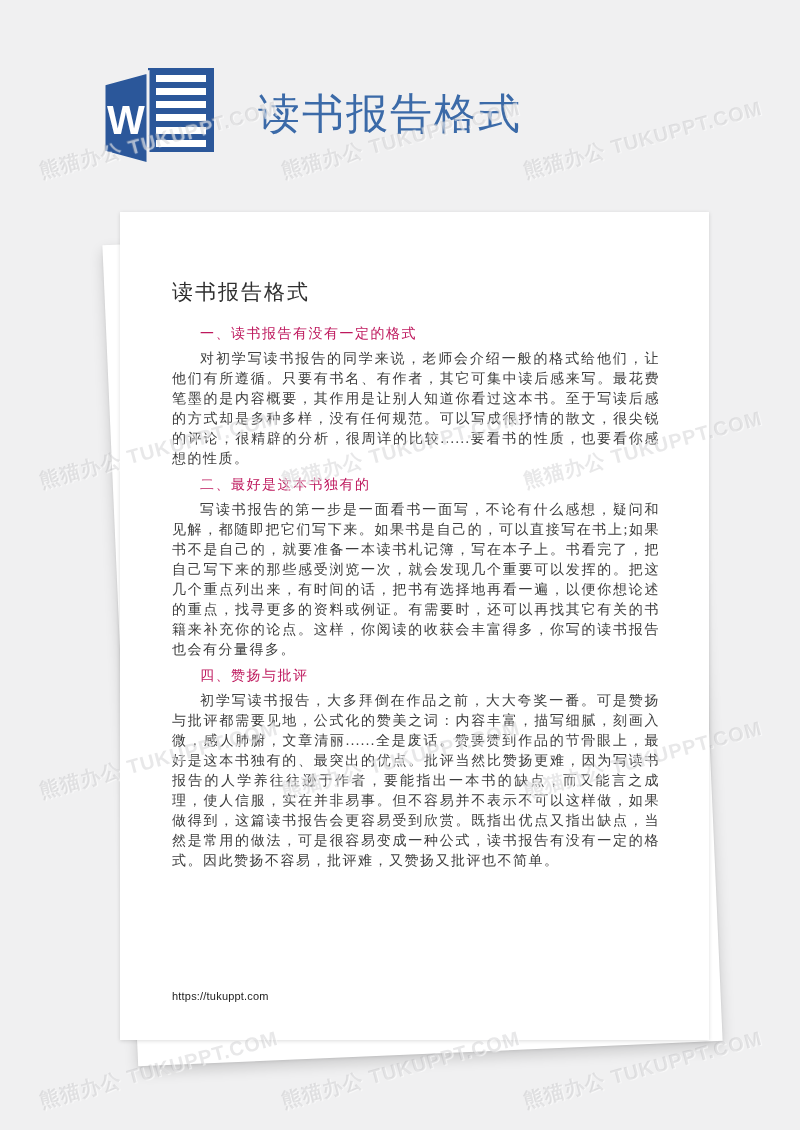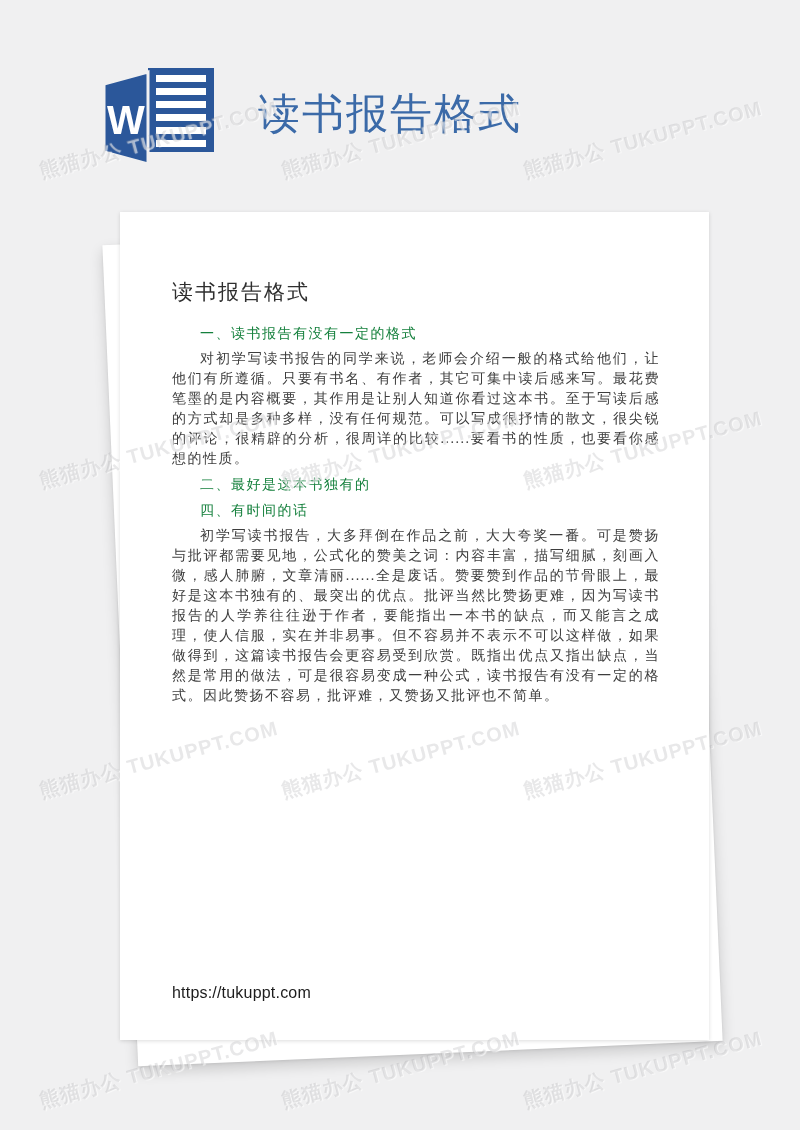--- a/index.html
+++ b/index.html
@@ -52,36 +52,36 @@
     letter-spacing:2px;
     color:#2f2f2f;
   }
   .doc-heading{
     margin:6px 0 5px 0;
     text-indent:2em;
     font-family:"Liberation Serif","DejaVu Serif",serif;
     font-size:14px;
     letter-spacing:1.5px;
     line-height:20px;
-    color:#15803d;
+    color:#be185d;
   }
   .doc-para{
     margin:0 0 6px 0;
     text-indent:2em;
     text-align:justify;
     font-family:"Liberation Serif","DejaVu Serif",serif;
     font-size:14px;
     letter-spacing:1.5px;
     line-height:20px;
     color:#3d3d3d;
   }
   .doc-footer{
     position:absolute;left:52px;bottom:38px;
     font-family:"Liberation Sans",sans-serif;
-    font-size:16px;
+    font-size:11px;
     color:#1c1c1c;
     letter-spacing:0.2px;
   }
 
   
   .watermark-layer{position:absolute;inset:0;z-index:5;pointer-events:none;}
   .wm{
     position:absolute;
     white-space:nowrap;
     font-family:"Liberation Sans",sans-serif;
@@ -135,27 +135,28 @@
   <div class="paper paper-front">
     <h1 class="doc-title">读书报告格式</h1>
 
     <div class="doc-section">
       <div class="doc-heading">一、读书报告有没有一定的格式</div>
       <p class="doc-para">对初学写读书报告的同学来说，老师会介绍一般的格式给他们，让他们有所遵循。只要有书名、有作者，其它可集中读后感来写。最花费笔墨的是内容概要，其作用是让别人知道你看过这本书。至于写读后感的方式却是多种多样，没有任何规范。可以写成很抒情的散文，很尖锐的评论，很精辟的分析，很周详的比较......要看书的性质，也要看你感想的性质。</p>
     </div>
 
     <div class="doc-section">
       <div class="doc-heading">二、最好是这本书独有的</div>
+      <p class="doc-para">写读书报告的第一步是一面看书一面写，不论有什么感想，疑问和见解，都随即把它们写下来。如果书是自己的，可以直接写在书上;如果书不是自己的，就要准备一本读书札记簿，写在本子上。书看完了，把自己写下来的那些感受浏览一次，就会发现几个重要可以发挥的。把这几个重点列出来，有时间的话，把书有选择地再看一遍，以便你想论述的重点，找寻更多的资料或例证。有需要时，还可以再找其它有关的书籍来补充你的论点。这样，你阅读的收获会丰富得多，你写的读书报告也会有分量得多。</p>
     </div>
 
     <div class="doc-section">
     </div>
 
     <div class="doc-section">
-      <div class="doc-heading">四、有时间的话</div>
+      <div class="doc-heading">四、赞扬与批评</div>
       <p class="doc-para">初学写读书报告，大多拜倒在作品之前，大大夸奖一番。可是赞扬与批评都需要见地，公式化的赞美之词：内容丰富，描写细腻，刻画入微，感人肺腑，文章清丽......全是废话。赞要赞到作品的节骨眼上，最好是这本书独有的、最突出的优点。批评当然比赞扬更难，因为写读书报告的人学养往往逊于作者，要能指出一本书的缺点，而又能言之成理，使人信服，实在并非易事。但不容易并不表示不可以这样做，如果做得到，这篇读书报告会更容易受到欣赏。既指出优点又指出缺点，当然是常用的做法，可是很容易变成一种公式，读书报告有没有一定的格式。因此赞扬不容易，批评难，又赞扬又批评也不简单。</p>
     </div>
 
     <div class="doc-footer">https://tukuppt.com</div>
   </div>
 
   <div class="watermark-layer">
     <span class="wm">熊猫办公 TUKUPPT.COM</span>
     <span class="wm">熊猫办公 TUKUPPT.COM</span>
     <span class="wm">熊猫办公 TUKUPPT.COM</span>

